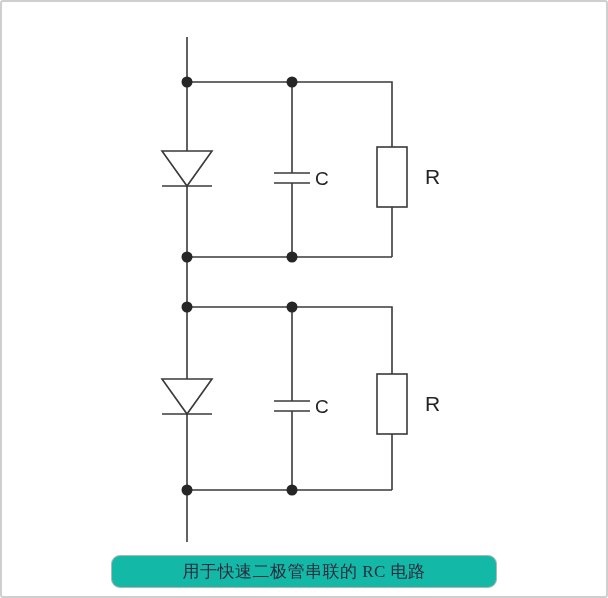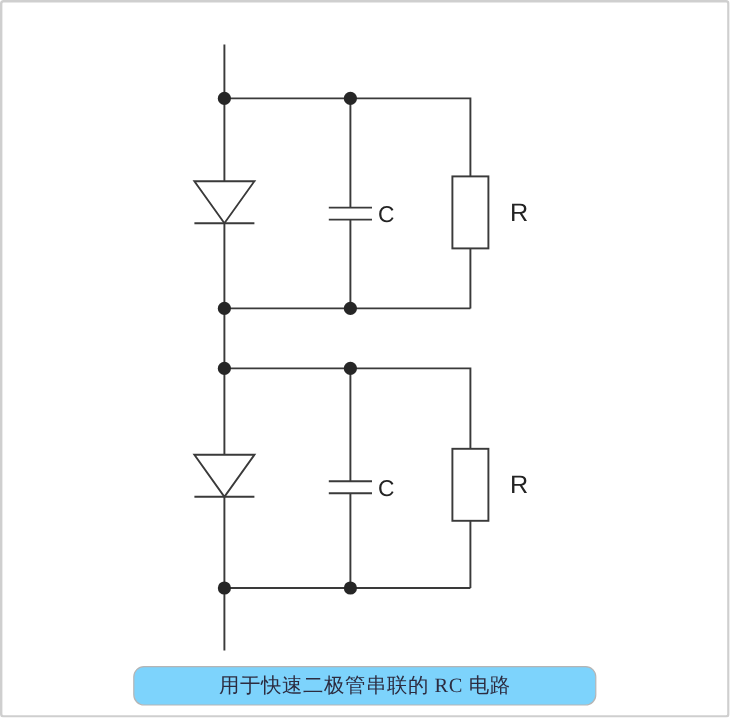--- a/index.html
+++ b/index.html
@@ -30,21 +30,21 @@
 
   .caption-box {
     position: absolute;
     left: 50%;
     bottom: 8px;
     transform: translateX(-50%);
     width: 386px;
     height: 33px;
     border: 1px solid #b5b5b5;
     border-radius: 9px;
-    background: #7dd3fc;
+    background: #14b8a6;
     display: flex;
     align-items: center;
     justify-content: center;
   }
   .caption-box span {
     font-family: "Liberation Serif", "DejaVu Serif", serif;
     font-size: 17px;
     color: #2c2c40;
     letter-spacing: 0.5px;
     white-space: nowrap;

